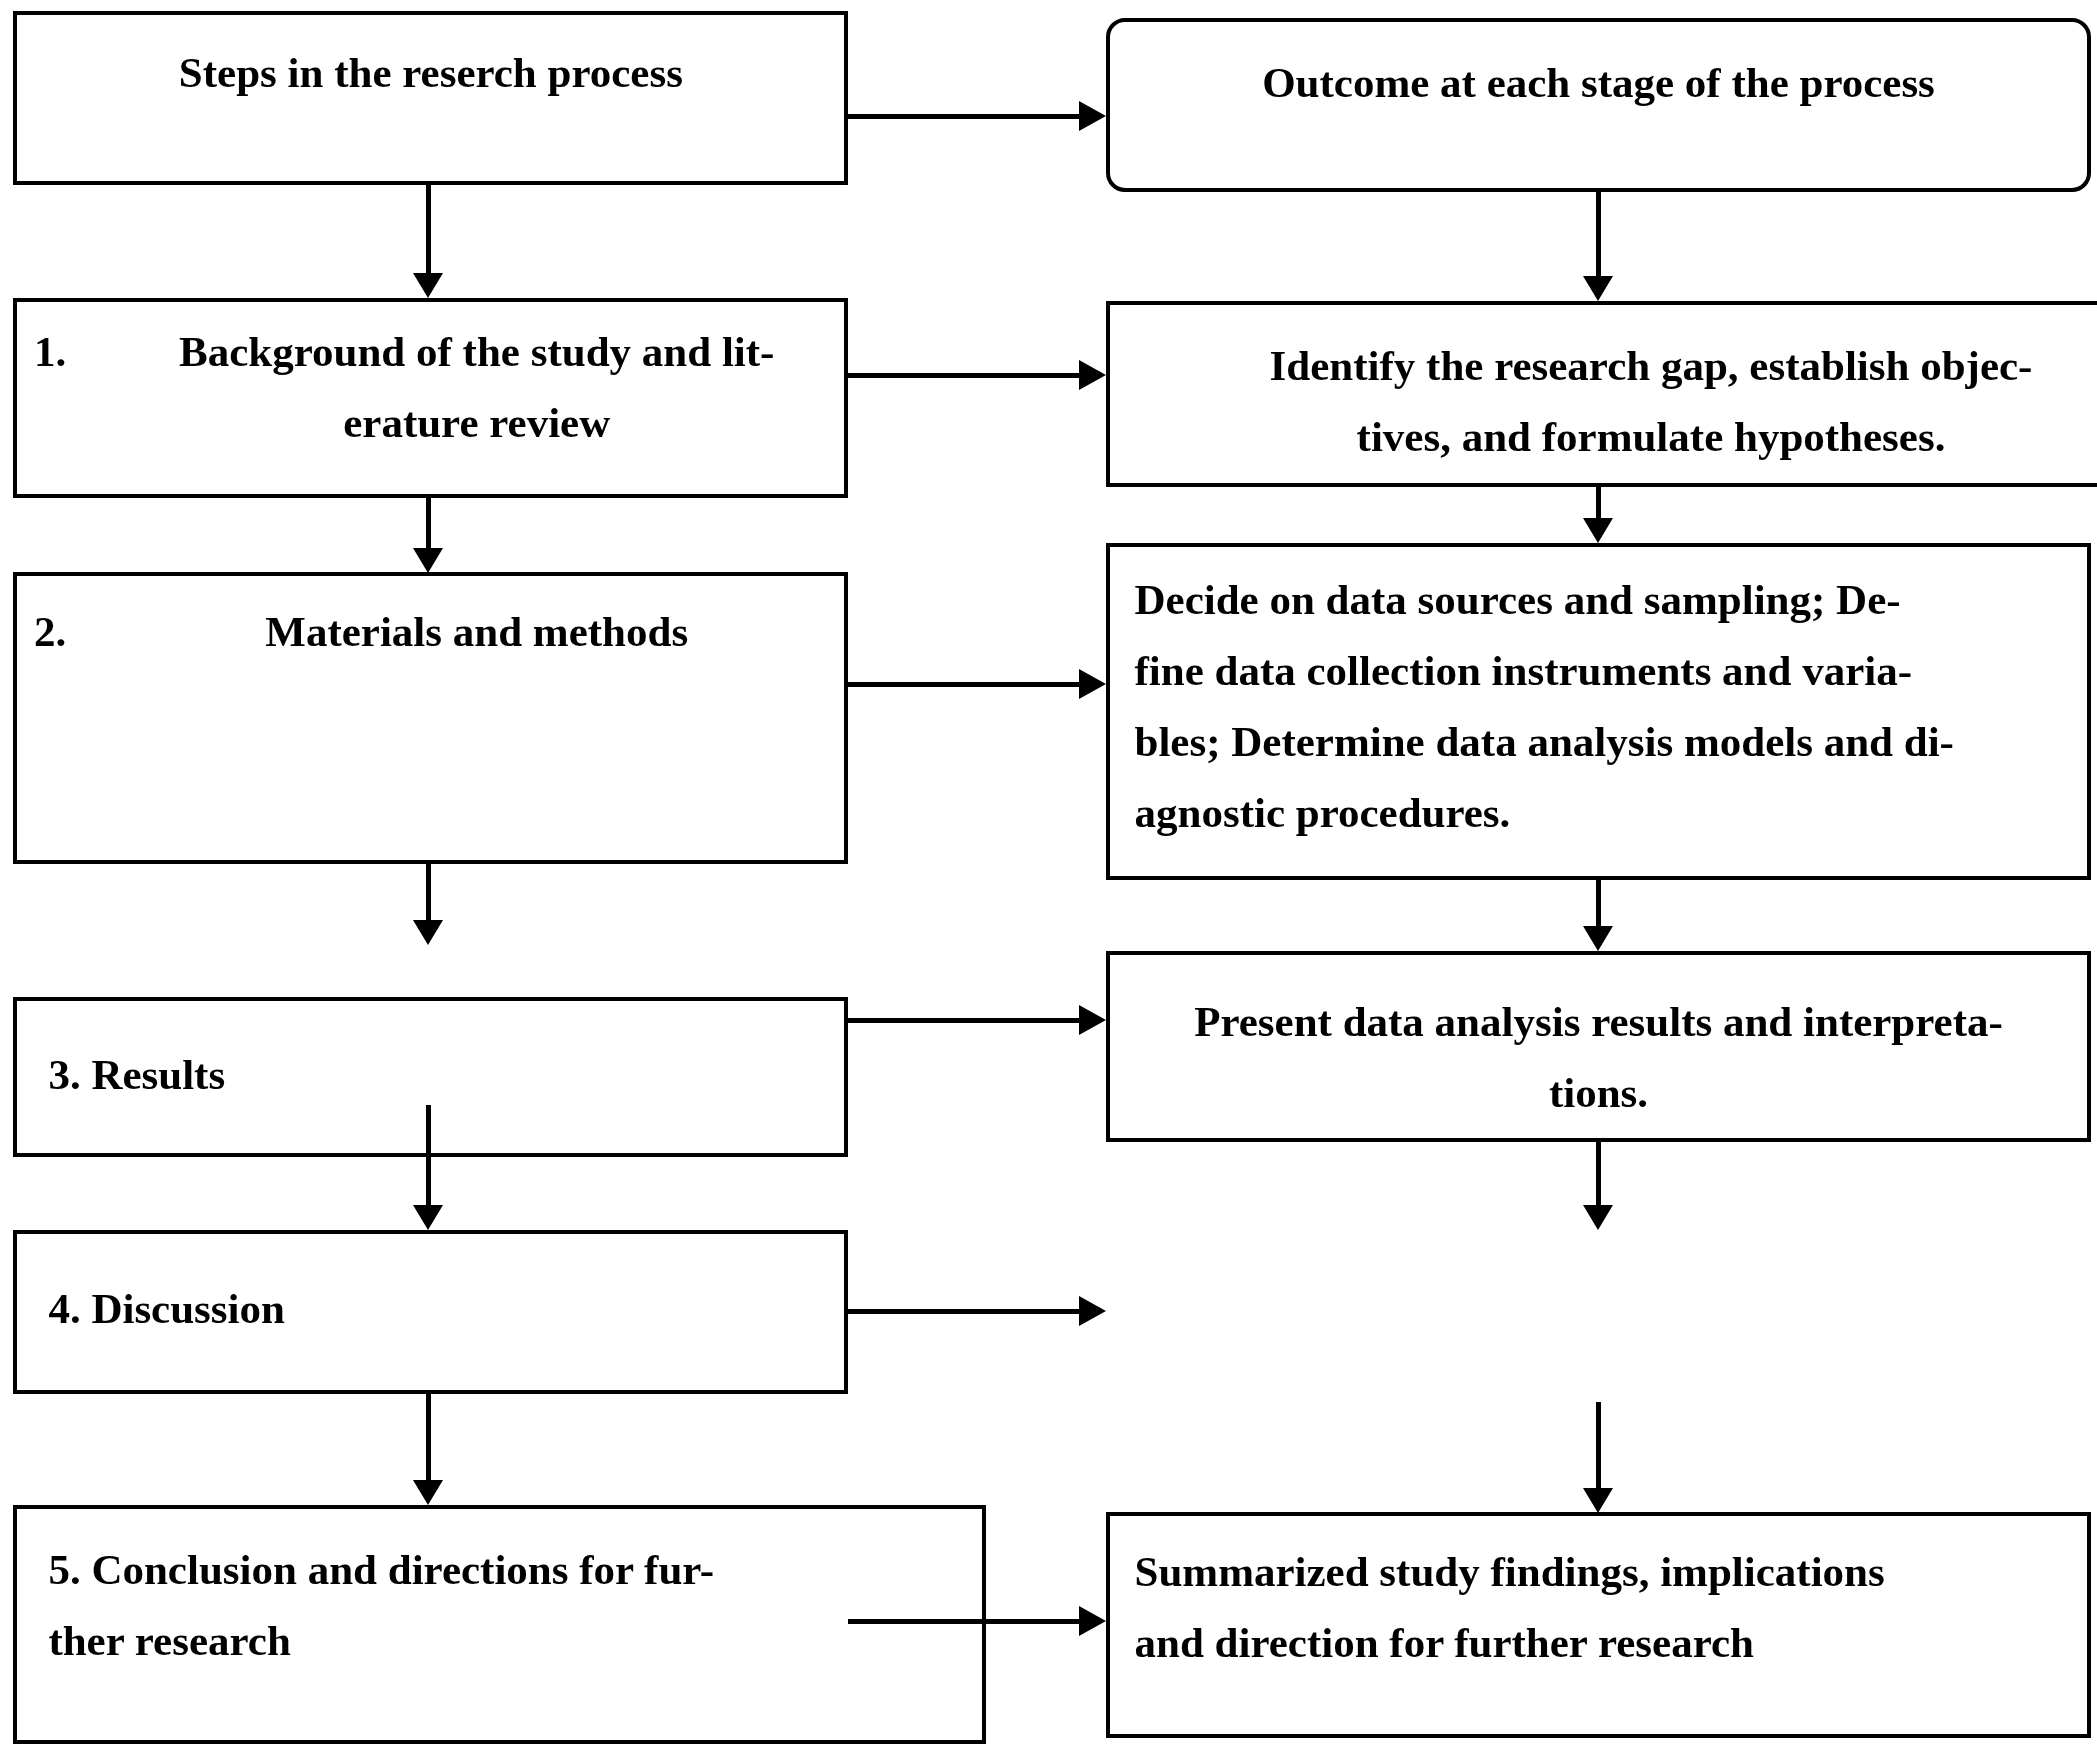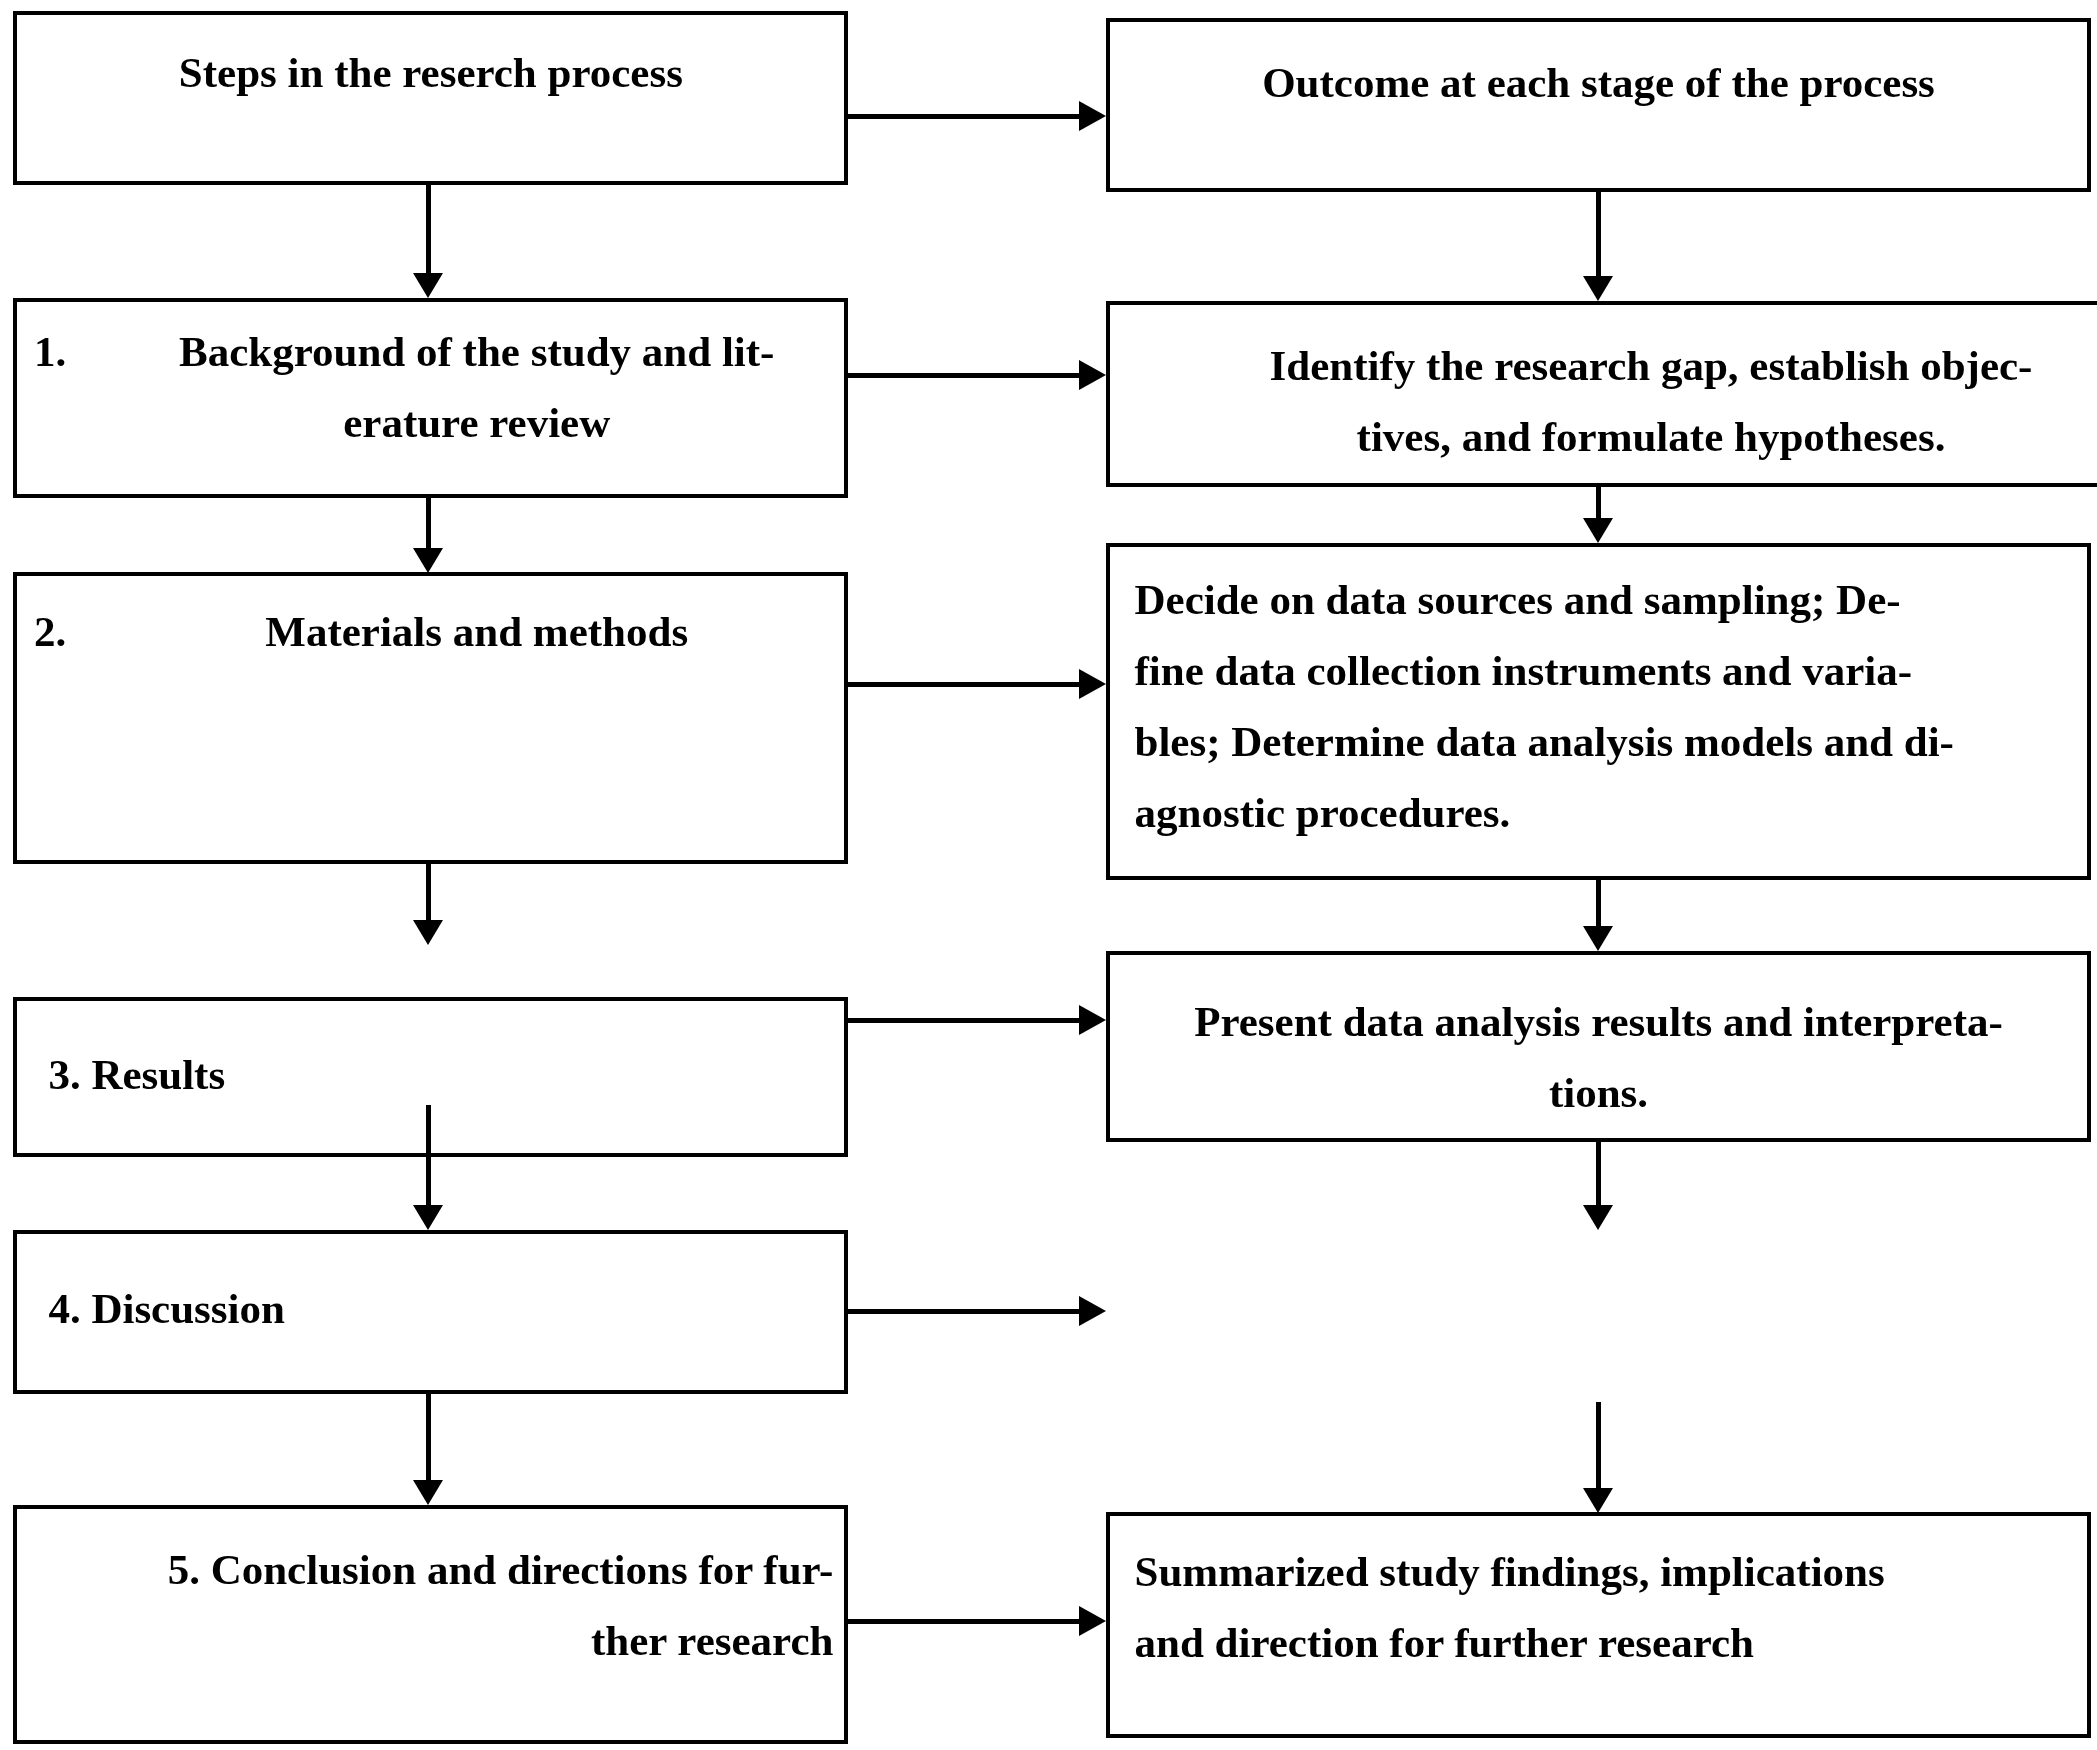--- a/index.html
+++ b/index.html
@@ -42,24 +42,24 @@
     flex: 1 1 auto;
     text-align: center;
   }
 
   
   .l1 { left: 13.4px; top: 11px;   width: 835px; height: 174px; padding-top: 22px; }
   .l2 { left: 13.4px; top: 298px;  width: 835px; height: 200px; padding: 14px 11px 0 16.7px; }
   .l3 { left: 13.4px; top: 572px; width: 835px; height: 292px; padding: 19.5px 11px 0 16.7px; }
   .l4 { left: 13.4px; top: 997px; width: 835px; height: 160px; padding: 38px 11px 0 31px; }
   .l5 { left: 13.4px; top: 1230px; width: 835px; height: 164px; padding: 39px 11px 0 31px; }
-  .l6 { left: 13.4px; top: 1505px; width: 835px; height: 239px; padding: 25px 11px 0 31px; text-align: right; }
+  .l6 { left: 13.4px; top: 1505px; width: 973px; height: 239px; padding: 25px 11px 0 31px; }
 
   
-  .r1 { left: 1106px; top: 18.4px;   width: 985px; height: 174px; padding-top: 25px; }
+  .r1 { left: 1106px; top: 18.4px;   width: 985px; height: 174px; padding-top: 25px; border-radius: 19px; }
   .r2 { left: 1106px; top: 301px;  width: 1090px; height: 186px; padding: 25px 5.6px 0 5.6px; }
   .r3 { left: 1106px; top: 543px;  width: 985px; height: 337px; padding: 16.7px 4.5px 0 24.5px; }
   .r4 { left: 1106px; top: 951px; width: 985px; height: 191px; padding: 31px 5.6px 0 5.6px; }
   .r5 { left: 1106px; top: 1230px; width: 985px; height: 171px; padding: 36px 5.6px 0 5.6px; }
   .r6 { left: 1106px; top: 1512px; width: 985px; height: 226px; padding: 19.5px 4.5px 0 24.5px; }
 
   
   .arrow-down {
     position: absolute;
     width: 31px;

